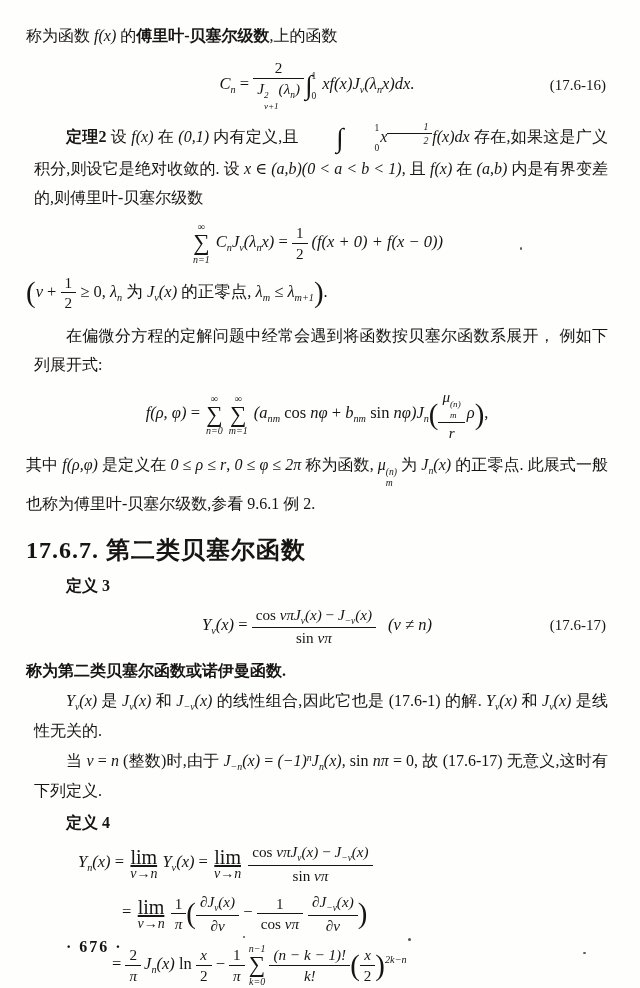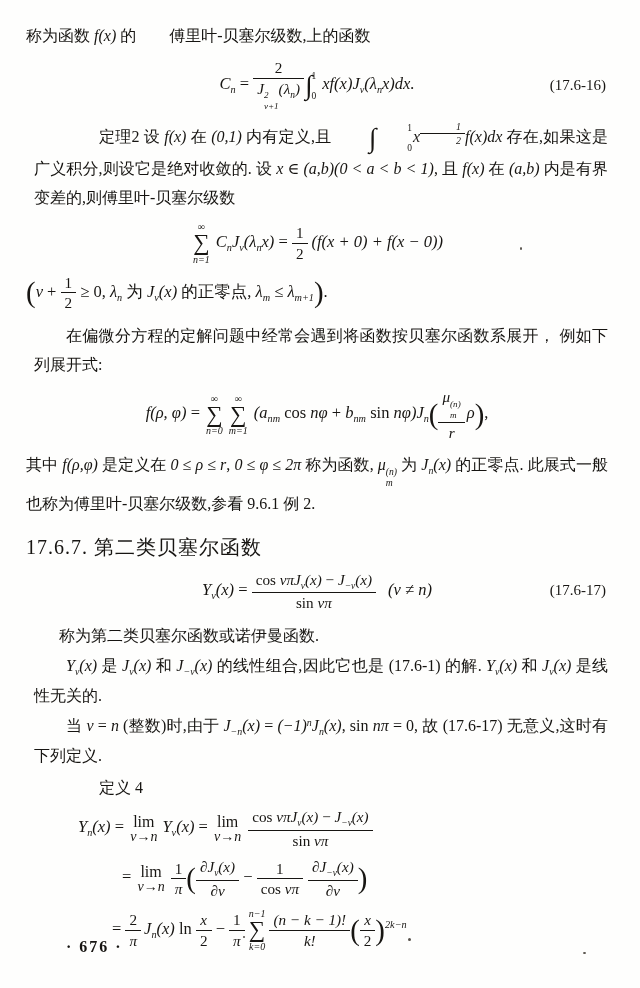--- a/index.html
+++ b/index.html
@@ -10,46 +10,46 @@
     background:#fefefd;
     color:#171512;
     font-family:"Liberation Serif","DejaVu Serif",serif;
     font-size:16px;
     box-sizing:border-box;
     padding:20px 32px 0 26px;
     overflow:hidden;
   }
   .para{line-height:1.82;margin:1px 0;text-align:justify;}
   .indent{text-indent:2em;margin-left:8px;}
-  .h2{font-size:20px;font-weight:400;letter-spacing:1px;margin:16px 0 10px 0;}
+  .h2{font-size:24px;font-weight:700;letter-spacing:1px;margin:16px 0 10px 0;}
   .label{font-weight:700;padding-left:40px;margin:8px 0 4px 0;}
   .eq{position:relative;text-align:center;margin:9px 0;font-size:16.5px;line-height:1.3;}
   .eq-left{text-align:left;}
   .eq-number{position:absolute;right:2px;top:50%;transform:translateY(-50%);font-size:15px;}
   .tok-r{}
   .tok-i{font-style:italic;}
-  .tok-b{font-weight:400;padding-left:33px;}
+  .tok-b{font-weight:700;}
   .tok-sub{font-size:0.62em;vertical-align:-0.4em;font-style:italic;}
   .tok-sup{font-size:0.62em;vertical-align:0.55em;font-style:italic;text-align:center;}
   .ss{display:inline-flex;flex-direction:column;align-items:flex-start;
       font-size:0.6em;line-height:1.2;vertical-align:-0.5em;font-style:italic;}
   .frac{display:inline-block;vertical-align:middle;text-align:center;font-size:0.92em;line-height:1.15;}
   .frac .num{display:block;padding:0 4px 1px 4px;}
   .frac .den{display:block;border-top:1.4px solid #171512;padding:1px 4px 0 4px;}
   .bigop{display:inline-flex;flex-direction:column;align-items:center;vertical-align:middle;
          line-height:1;margin:0 2px;}
   .bigop .over,.bigop .under{font-size:10px;line-height:1.1;font-style:italic;}
   .bigop .sym{font-size:23px;line-height:0.95;font-style:normal;}
   .intwrap{display:inline-flex;align-items:center;vertical-align:middle;margin:0 1px;}
   .int-sym{font-size:27px;line-height:0.9;font-weight:400;}
   .int-lims{display:inline-flex;flex-direction:column;justify-content:space-between;
             height:32px;font-size:9.5px;line-height:1;margin-left:-1px;padding-top:2px;box-sizing:border-box;}
   .limwrap{display:inline-flex;flex-direction:column;align-items:center;vertical-align:middle;
            line-height:1;margin:0 2px;}
-  .lim-word{font-size:16px;}
+  .lim-word{font-size:20px;text-decoration:underline;}
   .lim-under{font-size:14px;font-style:italic;}
   .bp{font-size:1.75em;font-weight:300;vertical-align:middle;line-height:0.8;display:inline-block;
       transform:scaleY(1.02);}
   .msp{display:inline-block;}
   .tok-sup .frac{font-size:1em;}
   .tok-sup .frac .den{border-top:1px solid #171512;}
   .footer{position:absolute;left:30px;bottom:32px;font-weight:700;font-size:16px;letter-spacing:2px;margin-left:36px;}
   .speck{position:absolute;background:#55504a;border-radius:50%;}
 </style>
 </head>
@@ -92,20 +92,21 @@
           <span class="under"><span class="tok-i">m</span><span class="tok-r">=1</span></span>
         </span><span class="msp" style="width: 4px;"></span><span class="tok-i">(a</span><span class="tok-sub"><span class="tok-i">nm</span></span><span class="tok-r"> cos </span><span class="tok-i">nφ</span><span class="tok-r"> + </span><span class="tok-i">b</span><span class="tok-sub"><span class="tok-i">nm</span></span><span class="tok-r"> sin </span><span class="tok-i">nφ</span><span class="tok-i">)J</span><span class="tok-sub"><span class="tok-i">n</span></span><span class="bp">(</span><span class="frac"><span class="num"><span class="tok-i">μ</span><span class="ss">
               <span class="ss-sup"><span class="tok-r">(n)</span></span>
               <span class="ss-sub"><span class="tok-i">m</span></span>
             </span></span><span class="den"><span class="tok-i">r</span></span></span><span class="msp" style="width: 2px;"></span><span class="tok-i">ρ</span><span class="bp">)</span><span class="tok-r">,</span></div>
       <div class="para"><span class="tok-r">其中 </span><span class="tok-i">f(ρ,φ)</span><span class="tok-r"> 是定义在 </span><span class="tok-i">0 ≤ ρ ≤ r</span><span class="tok-r">,  </span><span class="tok-i">0 ≤ φ ≤ 2π</span><span class="tok-r"> 称为函数, </span><span class="tok-i">μ</span><span class="ss">
           <span class="ss-sup"><span class="tok-r">(n)</span></span>
           <span class="ss-sub"><span class="tok-i">m</span></span>
         </span><span class="tok-r"> 为 </span><span class="tok-i">J</span><span class="tok-sub"><span class="tok-i">n</span></span><span class="tok-i">(x)</span><span class="tok-r"> 的正零点. 此展式一般也称为傅里叶-贝塞尔级数,参看 9.6.1 例 2.</span></div>
       <div class="h2"><span class="tok-r">17.6.7. 第二类贝塞尔函数</span></div>
+      <div class="label"><span class="tok-b">定义 3</span></div>
       <div class="eq"><span class="tok-i">Y</span><span class="tok-sub"><span class="tok-i">ν</span></span><span class="tok-i">(x)</span><span class="tok-r"> = </span><span class="frac"><span class="num"><span class="tok-r">cos </span><span class="tok-i">νπJ</span><span class="tok-sub"><span class="tok-i">ν</span></span><span class="tok-i">(x)</span><span class="tok-r"> − </span><span class="tok-i">J</span><span class="tok-sub"><span class="tok-i">−ν</span></span><span class="tok-i">(x)</span></span><span class="den"><span class="tok-r">sin </span><span class="tok-i">νπ</span></span></span><span class="msp" style="width: 12px;"></span><span class="tok-i">(ν ≠ n)</span><span class="eq-number">(17.6-17)</span></div>
       <div class="para"><span class="tok-b">称为第二类贝塞尔函数或诺伊曼函数.</span></div>
       <div class="para indent"><span class="tok-i">Y</span><span class="tok-sub"><span class="tok-i">ν</span></span><span class="tok-i">(x)</span><span class="tok-r"> 是 </span><span class="tok-i">J</span><span class="tok-sub"><span class="tok-i">ν</span></span><span class="tok-i">(x)</span><span class="tok-r"> 和 </span><span class="tok-i">J</span><span class="tok-sub"><span class="tok-i">−ν</span></span><span class="tok-i">(x)</span><span class="tok-r"> 的线性组合,因此它也是 (17.6-1) 的解. </span><span class="tok-i">Y</span><span class="tok-sub"><span class="tok-i">ν</span></span><span class="tok-i">(x)</span><span class="tok-r"> 和 </span><span class="tok-i">J</span><span class="tok-sub"><span class="tok-i">ν</span></span><span class="tok-i">(x)</span><span class="tok-r"> 是线性无关的.</span></div>
       <div class="para indent"><span class="tok-r">当 </span><span class="tok-i">ν</span><span class="tok-r"> = </span><span class="tok-i">n</span><span class="tok-r"> (整数)时,由于 </span><span class="tok-i">J</span><span class="tok-sub"><span class="tok-i">−n</span></span><span class="tok-i">(x)</span><span class="tok-r"> = </span><span class="tok-i">(−1)</span><span class="tok-sup"><span class="tok-i">n</span></span><span class="tok-i">J</span><span class="tok-sub"><span class="tok-i">n</span></span><span class="tok-i">(x)</span><span class="tok-r">,  sin </span><span class="tok-i">nπ</span><span class="tok-r"> = 0,  故 (17.6-17) 无意义,这时有下列定义.</span></div>
       <div class="label"><span class="tok-b">定义 4</span></div>
       <div class="eq eq-left" style="padding-left: 52px;"><span class="tok-i">Y</span><span class="tok-sub"><span class="tok-i">n</span></span><span class="tok-i">(x)</span><span class="tok-r"> = </span><span class="limwrap">
           <span class="lim-word">lim</span>
           <span class="lim-under"><span class="tok-i">ν→n</span></span>
         </span><span class="msp" style="width: 3px;"></span><span class="tok-i">Y</span><span class="tok-sub"><span class="tok-i">ν</span></span><span class="tok-i">(x)</span><span class="tok-r"> = </span><span class="limwrap">
           <span class="lim-word">lim</span>

